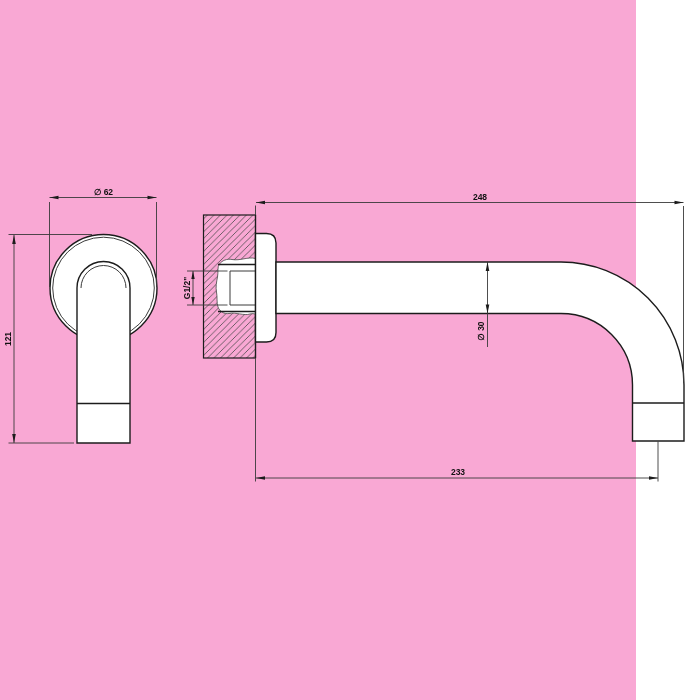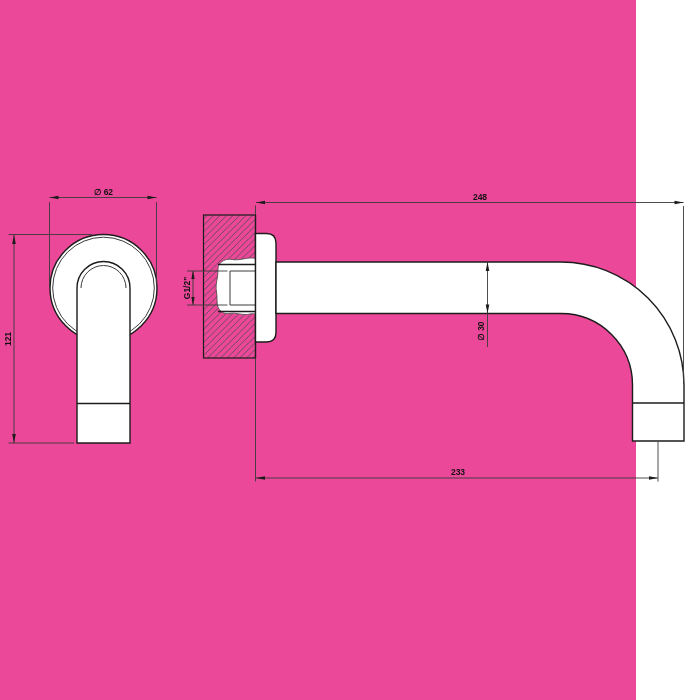--- a/index.html
+++ b/index.html
@@ -8,21 +8,21 @@
     background: #ffffff;
     width: 700px;
     height: 700px;
     overflow: hidden;
     font-family: "Liberation Sans", sans-serif;
   }
   .sheet {
     position: relative;
     width: 636px;
     height: 700px;
-    background: #ec4899;
+    background: #f9a8d4;
   }
   svg { display: block; }
   .obj  { stroke: #1c1c1c; stroke-width: 1.4; fill: none; stroke-linecap: butt; }
   .objf { stroke: #1c1c1c; stroke-width: 1.4; fill: #ffffff; }
   .obj2 { stroke: #3a3a3a; stroke-width: 1;   fill: none; }
   .dim  { stroke: #3a3a3a; stroke-width: 0.9; fill: none; }
   .arr  { fill: #1c1c1c; stroke: none; }
   .brk  { stroke: #454545; stroke-width: 0.8; fill: #ffffff; }
   .dimtext {
     font-family: "Liberation Sans", sans-serif;

